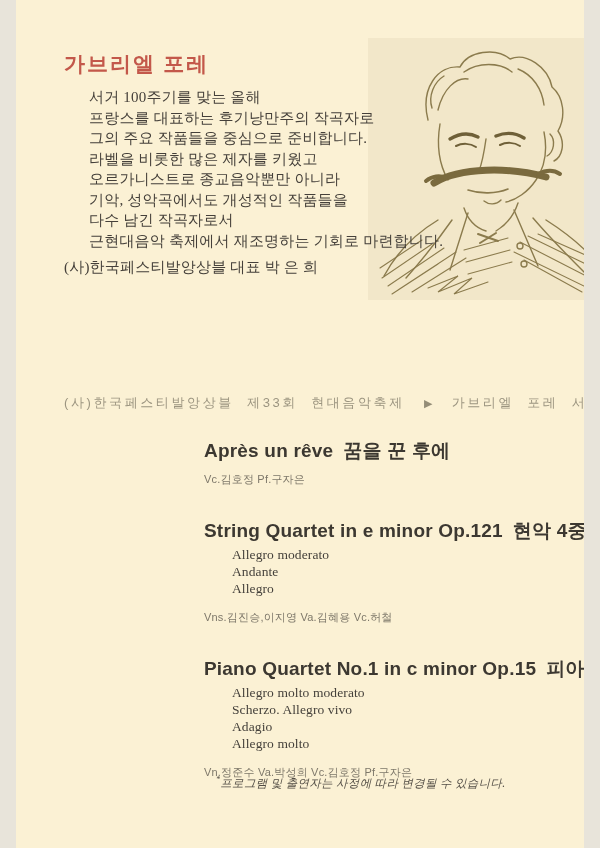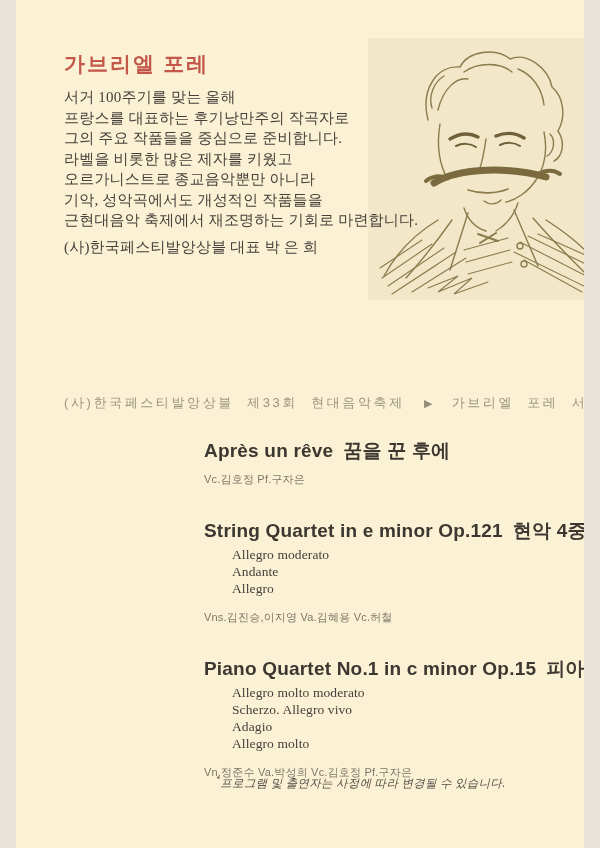--- a/index.html
+++ b/index.html
@@ -32,21 +32,21 @@
   }
 
   
   .intro {
     position:absolute; left:48px; top:87px;
     font-family:"Liberation Serif","DejaVu Serif",serif;
     font-size:15px; line-height:20.5px;
     color:#45403A;
     letter-spacing:0.2px;
   }
-  .intro-line { display:block; }
+  .intro-line { display:block;margin-left:25px; }
   .representative { display:block; margin-top:6px; }
 
   
   .band {
     position:absolute; left:48px; top:394px;
     font-size:13px; color:#9C9580;
     letter-spacing:2.6px; word-spacing:7px;
     white-space:nowrap;
   }
   .band .arrow { font-size:11px; letter-spacing:0; color:#948D77; padding:0 6px; }
@@ -148,20 +148,21 @@
 
   <div class="page-title">가브리엘 포레</div>
 
   <div class="intro">
     <span class="intro-line">서거 100주기를 맞는 올해</span>
     <span class="intro-line">프랑스를 대표하는 후기낭만주의 작곡자로</span>
     <span class="intro-line">그의 주요 작품들을 중심으로 준비합니다.</span>
     <span class="intro-line">라벨을 비롯한 많은 제자를 키웠고</span>
     <span class="intro-line">오르가니스트로 종교음악뿐만 아니라</span>
     <span class="intro-line">기악, 성악곡에서도 개성적인 작품들을</span>
+    <span class="intro-line">다수 남긴 작곡자로서</span>
     <span class="intro-line">근현대음악 축제에서 재조명하는 기회로 마련합니다.</span>
     <span class="representative">(사)한국페스티발앙상블 대표  박 은 희</span>
   </div>
 
   <div class="band">
     <span>(사)한국페스티발앙상블  제33회  현대음악축제</span>
     <span class="arrow">▶</span>
     <span>가브리엘 포레  서거  100주기</span>
     
   </div>

